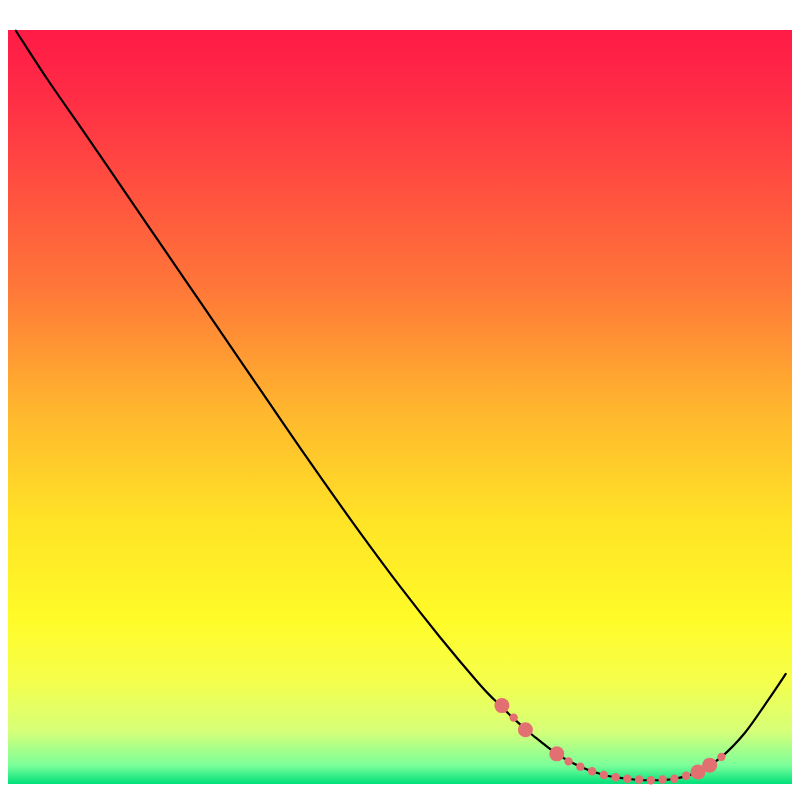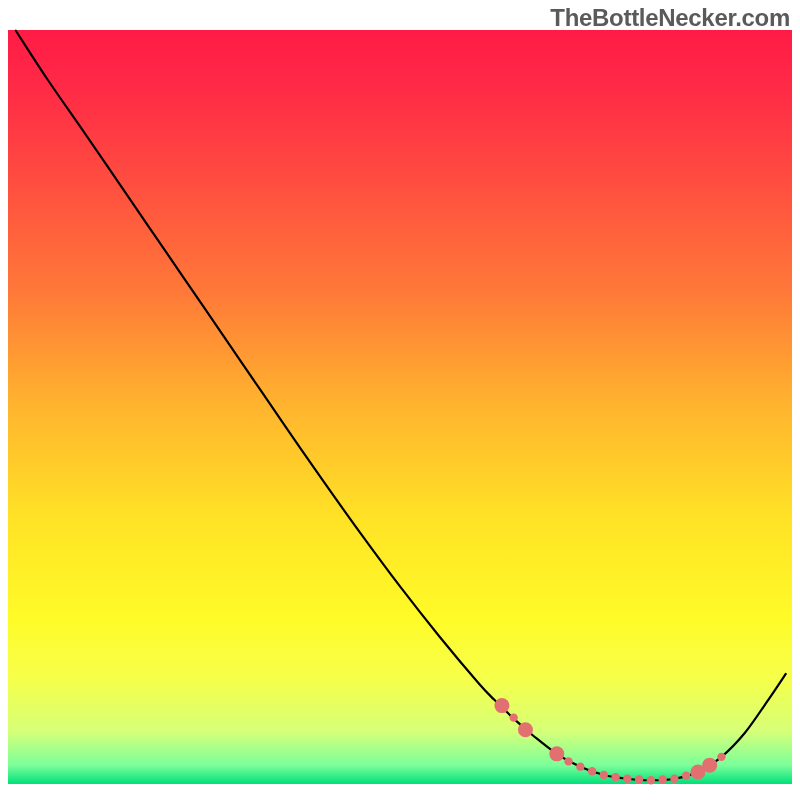--- a/index.html
+++ b/index.html
@@ -32,21 +32,20 @@
     left: 0;
     width: 800px;
     height: 800px;
     z-index: 1;
   }
 </style>
 </head>
 <body>
 
 <div class="chart-container">
-  <div class="watermark">TheBottleNecker.com</div>
   <svg class="plot" viewBox="0 0 800 800">
     <defs>
       <linearGradient id="bg-grad" x1="0" y1="0" x2="0" y2="1">
           <stop offset="0%" stop-color="#ff1b46"></stop>
           <stop offset="8%" stop-color="#ff2b46"></stop>
           <stop offset="20%" stop-color="#ff4d40"></stop>
           <stop offset="35%" stop-color="#ff7a38"></stop>
           <stop offset="50%" stop-color="#ffb52e"></stop>
           <stop offset="65%" stop-color="#ffe326"></stop>
           <stop offset="78%" stop-color="#fffb28"></stop>

